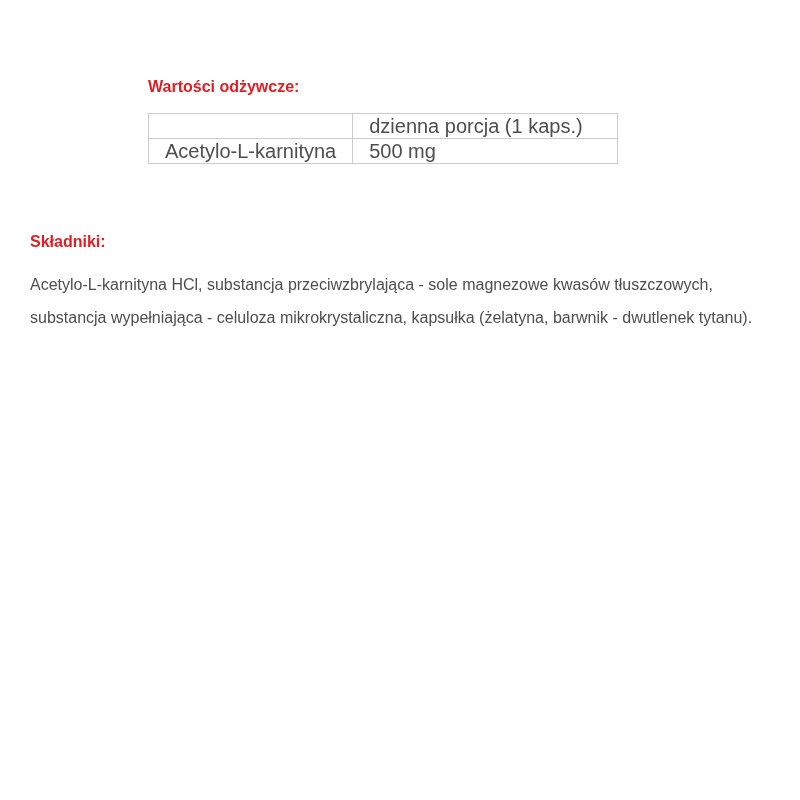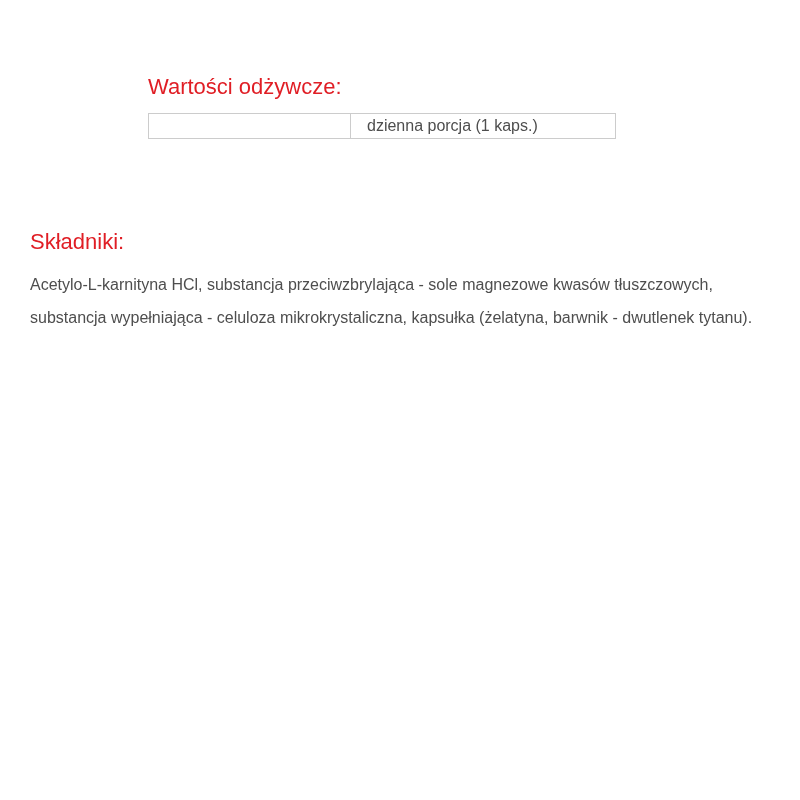--- a/index.html
+++ b/index.html
@@ -10,38 +10,38 @@
   .page {
     position: relative;
     width: 800px;
     height: 800px;
     background: #ffffff;
     overflow: hidden;
     font-family: "Liberation Sans", sans-serif;
   }
   .heading {
     margin: 0;
-    font-size: 22px;
-    font-weight: 400;
+    font-size: 16px;
+    font-weight: 700;
     line-height: 23px;
     color: var(--accent-red, #e01e25);
   }
   .nutrition {
     position: absolute;
     left: 148px;
     top: 75px;
   }
   .nutrition-table {
     margin-top: 15px;
     border-collapse: collapse;
     table-layout: fixed;
   }
   .nutrition-table td {
     border: 1px solid var(--table-border, #cccccc);
-    font-size: 16px;
+    font-size: 20px;
     line-height: 20px;
     color: var(--body-text, #4e4e4e);
     padding: 2px 16px;
     height: 20px;
     overflow: hidden;
     white-space: nowrap;
     margin-left: 46px;
   }
   .nutrition-table .col1 { width: 169px; }
   .nutrition-table .col2 { width: 232px; }
@@ -64,20 +64,24 @@
 <div class="page">
 
   <section class="nutrition">
     <h2 class="heading">Wartości odżywcze:</h2>
     <table class="nutrition-table">
       <tbody>
         <tr>
           <td class="col1"></td>
           <td class="col2">dzienna porcja (1 kaps.)</td>
         </tr>
+        <tr>
+          <td class="col1">Acetylo-L-karnityna</td>
+          <td class="col2">500 mg</td>
+        </tr>
       </tbody>
     </table>
   </section>
 
   <section class="ingredients">
     <h2 class="heading">Składniki:</h2>
     <p class="ingredients-text">Acetylo-L-karnityna HCl, substancja przeciwzbrylająca - sole magnezowe kwasów tłuszczowych, substancja wypełniająca - celuloza mikrokrystaliczna, kapsułka (żelatyna, barwnik - dwutlenek tytanu).</p>
   </section>
 
 </div>

